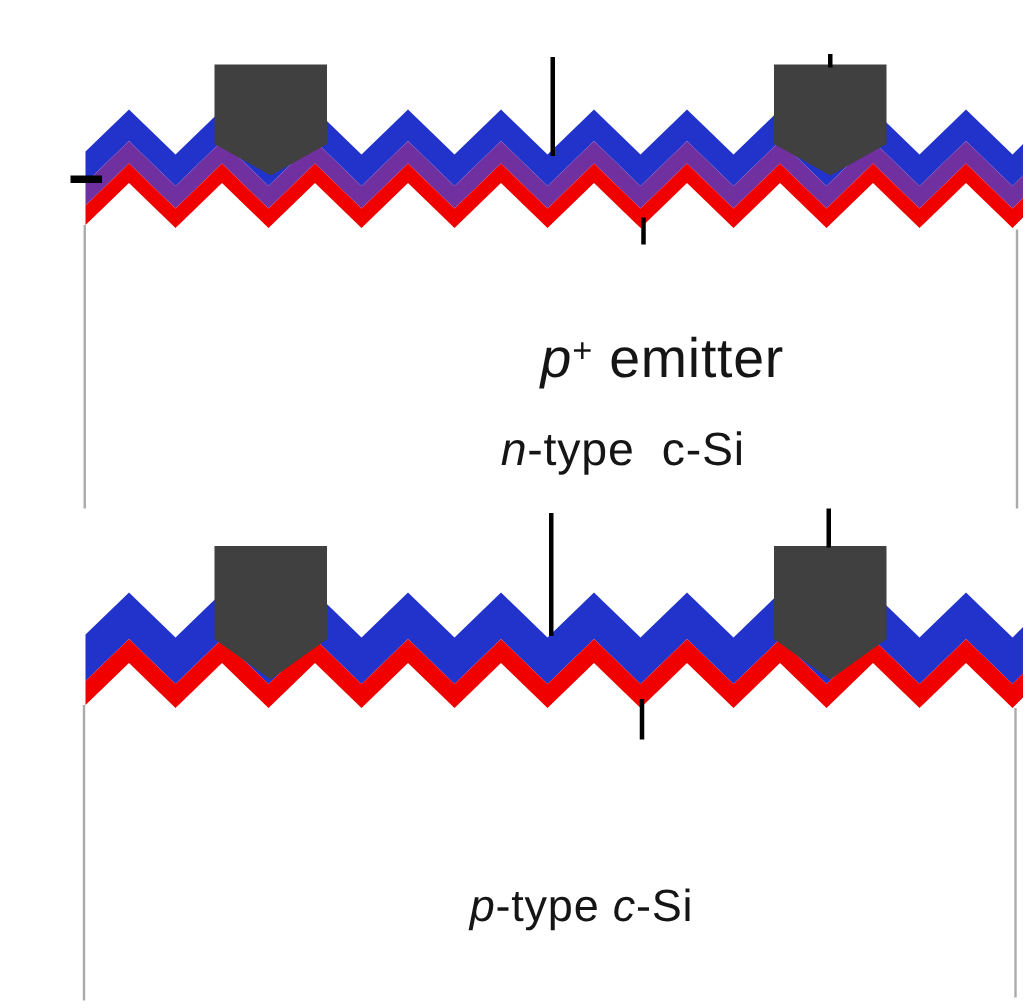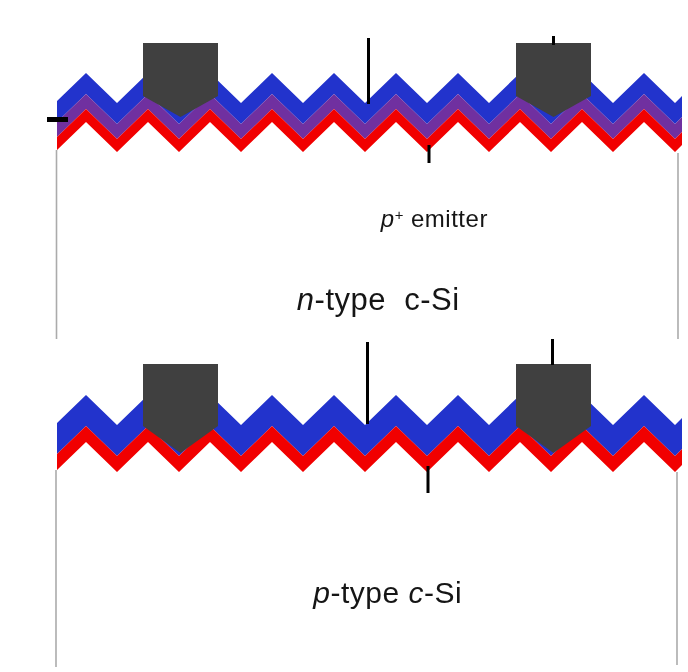--- a/index.html
+++ b/index.html
@@ -19,21 +19,21 @@
     line-height:1;
     letter-spacing:0.5px;
   }
   .label i{font-style:italic;}
   .label sup{
     font-size:0.62em;
     vertical-align:baseline;
     position:relative;
     top:-0.45em;
   }
-  .fs-em{font-size:24px;}
+  .fs-em{font-size:37px;}
   .fs-sub{font-size:31px;}
 </style>
 </head>
 <body>
 
 <div class="canvas">
 
   <svg id="diagram-svg" width="688" height="672" viewBox="0 0 688 672">
       <g>
         <line x1="56.5" y1="150" x2="56.5" y2="339" stroke="#ABABAB" stroke-width="1.6"></line>
@@ -58,21 +58,21 @@
         <line x1="367.5" y1="342" x2="367.5" y2="424" stroke="#000000" stroke-width="3"></line>
         <line x1="552.5" y1="339" x2="552.5" y2="365" stroke="#000000" stroke-width="3"></line>
         <line x1="428" y1="466" x2="428" y2="493" stroke="#000000" stroke-width="3"></line>
       </g>
     </svg>
 
   <div class="label fs-em" style="left:420px;top:183px;">
     <i>p</i><sup>+</sup><span> emitter</span>
   </div>
 
-  <div class="label fs-sub" style="left:360px;top:253px;">
+  <div class="label fs-sub" style="left:397px;top:253px;">
     <i>n</i><span>-type  </span><span>c</span><span>-Si</span>
   </div>
 
 
-  <div class="label" style="left:370px;top:548px;font-size:30px;">
+  <div class="label" style="left:370px;top:560px;font-size:30px;">
     <i>p</i><span>-type </span><i>c</i><span>-Si</span></div>
 
 </div>
 
 </body></html>

